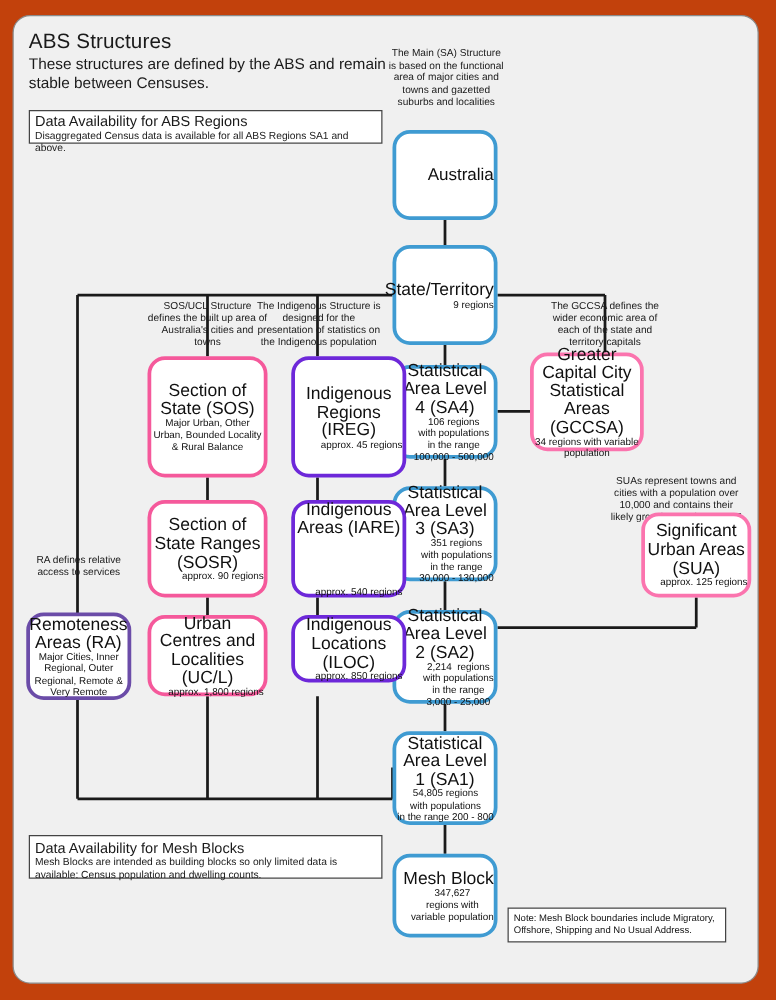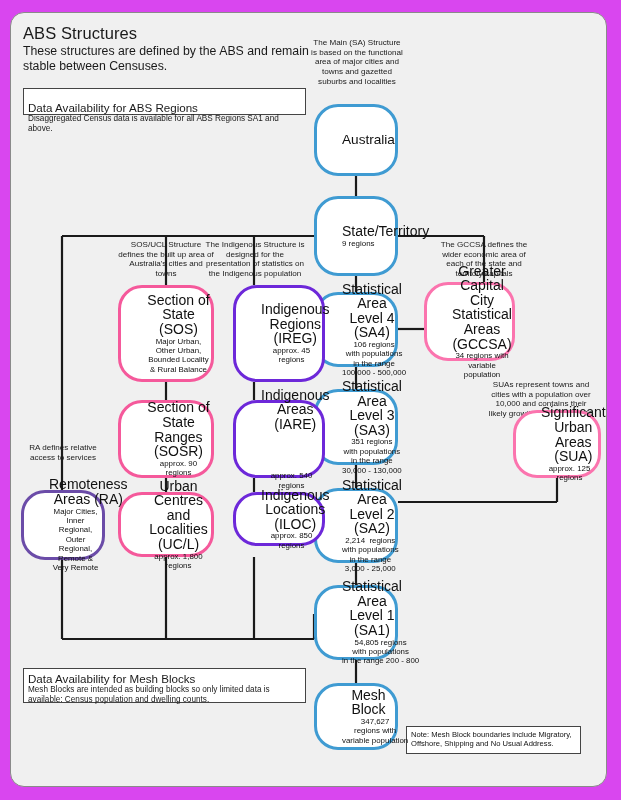--- a/index.html
+++ b/index.html
@@ -1,31 +1,31 @@
 <!DOCTYPE html>
 <html><head>
 <meta charset="utf-8">
 <style>
   html,body{margin:0;padding:0;background:#ffffff;}
   body{width:621px;height:800px;font-family:"Liberation Sans","DejaVu Sans",sans-serif;}
-  #canvas{position:relative;width:621px;height:800px;overflow:hidden;background:#d946ef;}
+  #canvas{position:relative;width:621px;height:800px;overflow:hidden;background:#c2410c;}
   #frame{position:absolute;left:10px;top:12px;width:597px;height:775px;
          background:#f0f0f0;border:1px solid #8a8a8a;border-radius:14px;box-sizing:border-box;}
   .lines{position:absolute;left:0;top:0;width:621px;height:800px;pointer-events:none;}
 
   .title{position:absolute;left:23px;top:24px;font-size:16.5px;color:#1a1a1a;letter-spacing:.1px;}
   .subtitle{position:absolute;left:23px;top:44px;width:290px;font-size:12.3px;line-height:14.6px;color:#1a1a1a;}
 
   .infobox{position:absolute;background:#ffffff;border:1px solid #444;box-sizing:border-box;}
   .infobox .ib-title{font-size:11.6px;color:#1a1a1a;display:block;line-height:13px;}
   .infobox .ib-body{font-size:8.2px;color:#1a1a1a;display:block;line-height:10px;}
 
   .node{position:absolute;background:#ffffff;box-sizing:border-box;
-        display:flex;flex-direction:column;align-items:flex-start;justify-content:center;
-        text-align:center;border-radius:24px;padding-left:25px;}
+        display:flex;flex-direction:column;align-items:flex-end;justify-content:center;
+        text-align:center;border-radius:14px;}
   .node .hd{font-size:14px;line-height:14.6px;color:#101010;}
   .node .sb{font-size:7.9px;line-height:9.4px;color:#101010;}
   .node.big .hd{font-size:13.6px;line-height:15.6px;}
 
   .blue{border:3px solid #3f9bd2;}
   .pink{border:3px solid #f5599b;}
   .orange{border:3px solid #6d28d9;margin-left:24px;}
   .purple{border:3px solid #6b4ca8;}
   .pink2{border:3px solid #fb74ae;}
 
@@ -74,21 +74,21 @@
       <line x1="166" y1="557" x2="166" y2="639"></line>
       <line x1="254" y1="557" x2="254" y2="639"></line>
       <line x1="62" y1="639" x2="314" y2="639"></line>
       <line x1="314" y1="614" x2="314" y2="639"></line>
     </g>
   </svg>
 
   <div class="title">ABS Structures</div>
   <div class="subtitle">These structures are defined by the ABS and remain stable between Censuses.</div>
 
-  <div class="infobox" style="left:23px;top:88px;width:283px;height:27px;padding:12px 4px;">
+  <div class="infobox" style="left:23px;top:88px;width:283px;height:27px;padding:2px 4px;">
     <span class="ib-title">Data Availability for ABS Regions</span>
     <span class="ib-body">Disaggregated Census data is available for all ABS Regions SA1 and above.</span>
   </div>
 
   <div class="infobox" style="left:23px;top:668px;width:283px;height:35px;padding:3px 4px;">
     <span class="ib-title">Data Availability for Mesh Blocks</span>
     <span class="ib-body">Mesh Blocks are intended as building blocks so only limited data is available: Census population and dwelling counts.</span>
   </div>
 
   <div class="sidenote" style="left:406px;top:726px;width:175px;height:28px;">Note: Mesh Block boundaries include Migratory, Offshore, Shipping and No Usual Address.</div>

